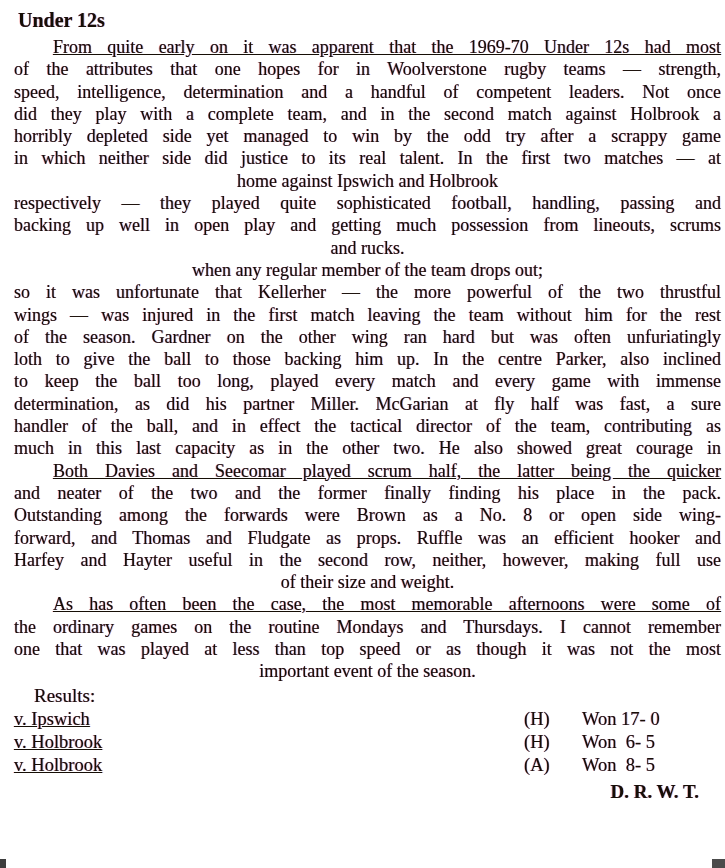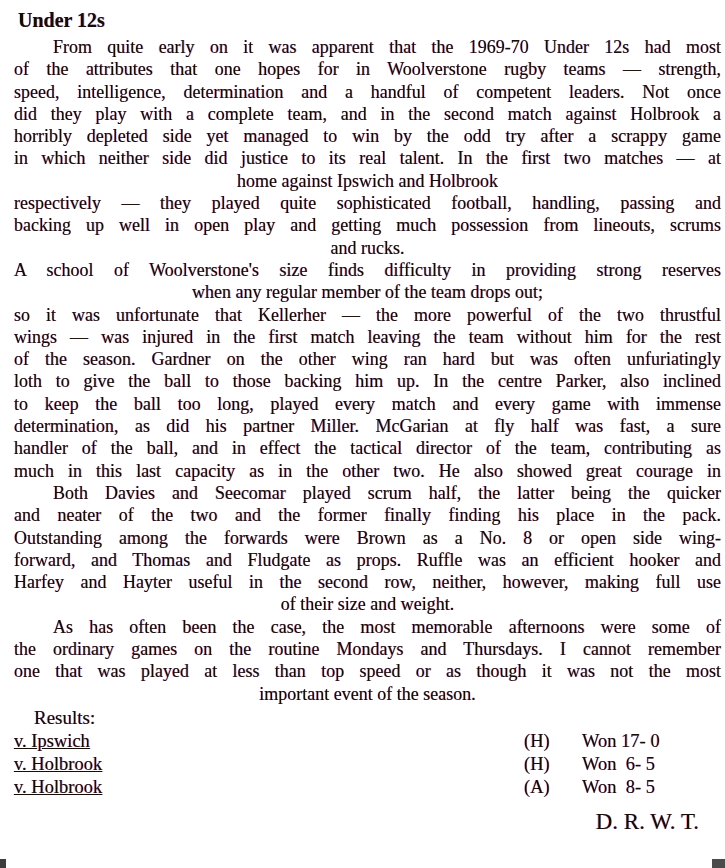--- a/index.html
+++ b/index.html
@@ -34,20 +34,21 @@
     line-height: 22.3px;
     min-height: 22.3px;
     text-align: center;
   }
   .line.justified {
     text-align: justify;
     text-align-last: justify;
   }
   .line.first-indent {
     text-indent: 39px;
+    text-decoration: underline;
   }
   .results-heading {
     font-size: 19px;
     font-weight: normal;
     margin: 2px 0 0 20px;
     line-height: 22px;
   }
   .results-table {
     margin-top: 1px;
   }
@@ -65,23 +66,24 @@
   }
   .result-score {
     position: absolute;
     left: 568px;
     top: 0;
     white-space: pre;
   }
   .signature {
     text-align: right;
     padding-right: 22px;
-    font-size: 23px;
+    font-size: 19px;
     line-height: 22px;
-    margin-top: 12px;
+    margin-top: 4px;
+    font-weight: bold;
   }
   .corner-mark {
     position: absolute;
     bottom: 0;
   }
   .corner-mark.left {
     left: 0;
     width: 6px;
     height: 9px;
     background: #3d3d3d;
@@ -109,21 +111,20 @@
         <div class="line justified">horribly depleted side yet managed to win by the odd try after a scrappy game</div>
         <div class="line justified">in which neither side did justice to its real talent. In the first two matches — at</div>
         <div class="line">home against Ipswich and Holbrook</div>
       </div>
       <div class="para">
         <div class="line justified">respectively — they played quite sophisticated football, handling, passing and</div>
         <div class="line justified">backing up well in open play and getting much possession from lineouts, scrums</div>
         <div class="line">and rucks.</div>
       </div>
       <div class="para">
-        <div class="line justified">A school of Woolverstone's size finds difficulty in providing strong reserves</div>
         <div class="line">when any regular member of the team drops out;</div>
       </div>
       <div class="para">
         <div class="line justified">so it was unfortunate that Kellerher — the more powerful of the two thrustful</div>
         <div class="line justified">wings — was injured in the first match leaving the team without him for the rest</div>
         <div class="line justified">of the season. Gardner on the other wing ran hard but was often unfuriatingly</div>
         <div class="line justified">loth to give the ball to those backing him up. In the centre Parker, also inclined</div>
         <div class="line justified">to keep the ball too long, played every match and every game with immense</div>
         <div class="line justified">determination, as did his partner Miller. McGarian at fly half was fast, a sure</div>
         <div class="line justified">handler of the ball, and in effect the tactical director of the team, contributing as</div>

